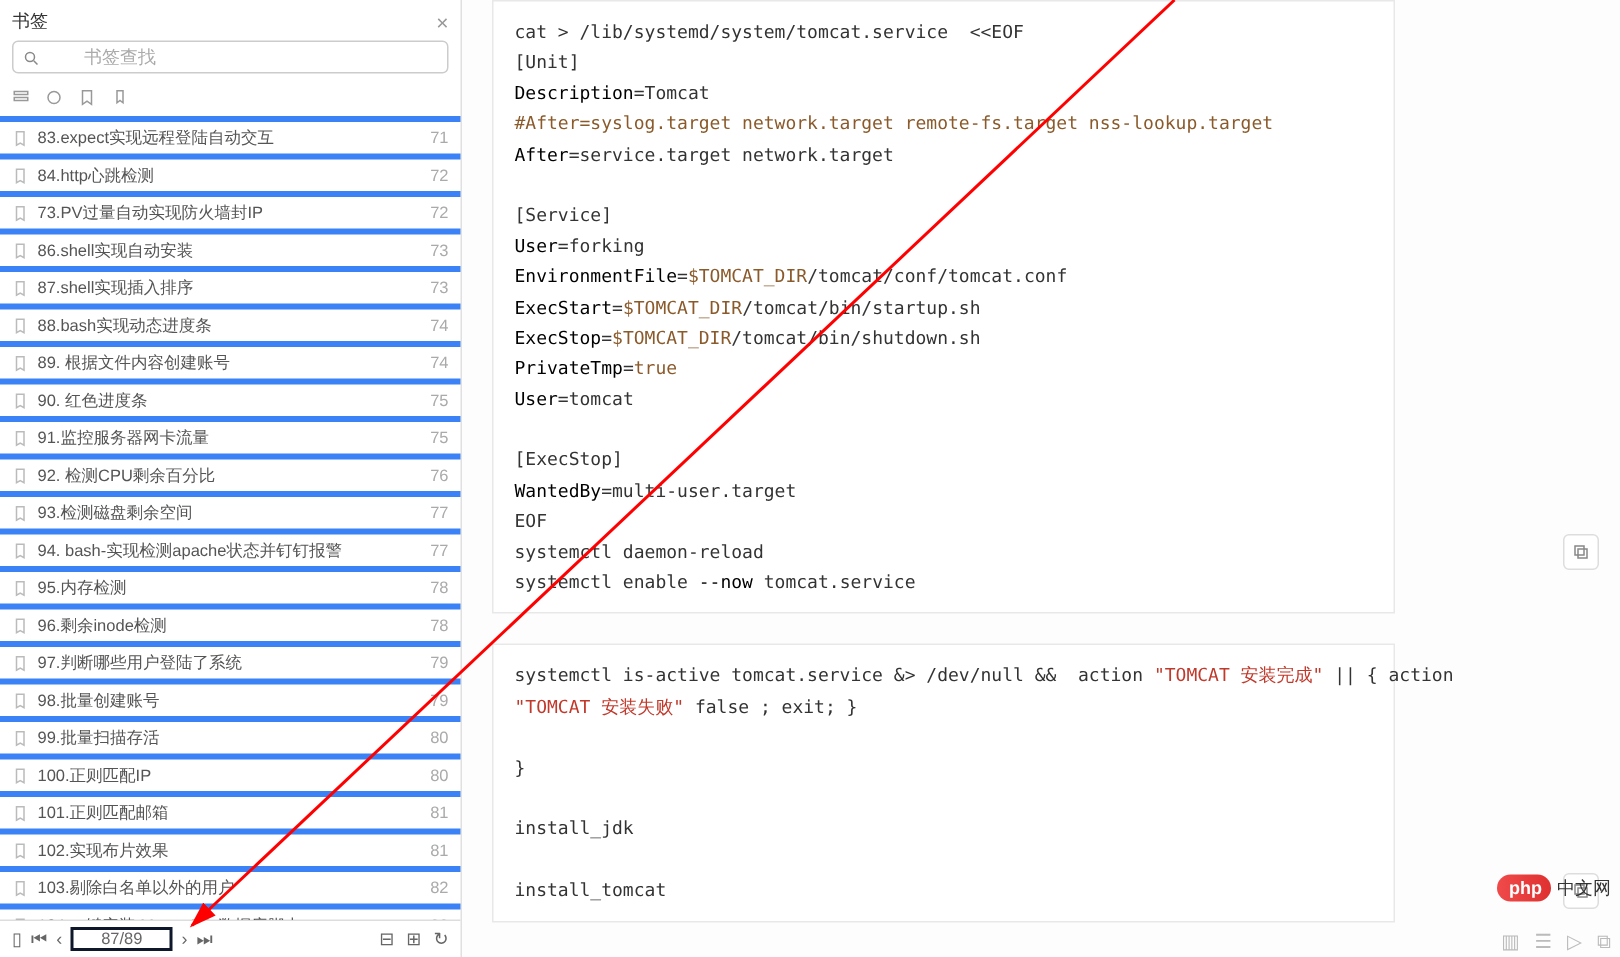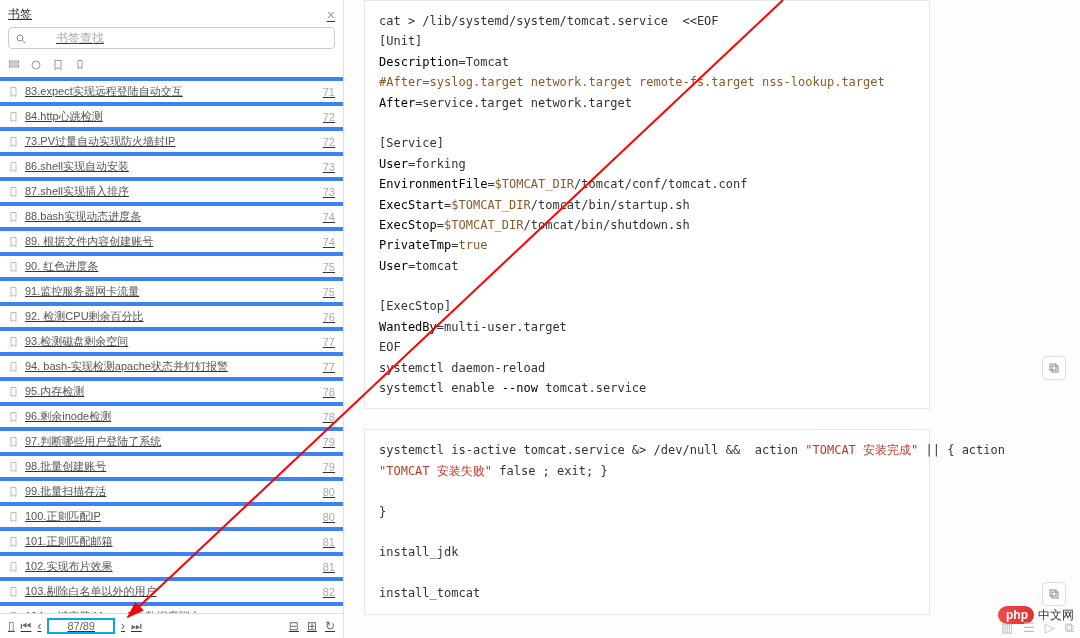--- a/index.html
+++ b/index.html
@@ -1,49 +1,49 @@
 <!DOCTYPE html>
 <html><head>
 <meta charset="utf-8">
 <style>
   * { margin: 0; padding: 0; box-sizing: border-box; }
   body { font-family: "Helvetica Neue", Arial, "PingFang SC", "Microsoft YaHei", sans-serif; font-size: 12px; color: #333; background: #fff; width: 1080px; height: 638px; overflow: hidden; position: relative; }
   .app { display: flex; height: 638px; }
   
-  .sidebar { width: 344px; border-right: 1px solid #e0e0e0; display: flex; flex-direction: column; position: relative; background:#fff;text-decoration:underline;}
+  .sidebar { width: 308px; border-right: 1px solid #e0e0e0; display: flex; flex-direction: column; position: relative; background:#fff;}
   .sb-header { display:flex; align-items:center; padding:6px 8px 4px 8px; }
   .sb-title { font-size:12px; color:#333; flex:1; }
   .sb-close { color:#999; font-size:14px; cursor:pointer; }
   .sb-search-wrap { padding: 0 8px 6px 8px; }
   .sb-search { display:flex; align-items:center; border:1px solid #ccc; border-radius:4px; padding:3px 6px;gap:25px; }
   .sb-search input { border:none; outline:none; flex:1; font-size:12px; color:#333; background:transparent;}
   .sb-search input::placeholder { color:#aaa; }
   .sb-search-ico { margin-right:4px; color:#888; }
   .sb-toolbar { display:flex; gap:10px; padding:2px 8px 6px 8px; color:#999; }
   .sb-toolbar span { cursor:pointer; }
   .sb-list { flex:1; overflow-y:auto; padding: 0 0 0 0;}
   .sb-item { display:flex; align-items:center; padding:3px 8px; font-size:11px; color:#555; border-top:4px solid #3b82f6; cursor:pointer;}
   .sb-item .bm-ico { color:#bbb; margin-right:5px; font-size:11px;}
   .sb-item .bm-page { margin-left:auto; color:#aaa; font-size:11px; padding-left:6px;}
   .sb-footer { border-top:1px solid #ddd; display:flex; align-items:center; padding:4px 8px; gap:6px; color:#666; }
-  .sb-footer .pg-box { border:2px solid #0ea5e9; padding:0 18px; font-size:11px; }
+  .sb-footer .pg-box { border:2px solid #0f172a; padding:0 18px; font-size:11px; }
   .sb-footer .nav { display:flex; gap:6px; align-items:center;}
   .sb-footer .nav span { cursor:pointer; color:#666;}
   .sb-footer .tools { margin-left:auto; display:flex; gap:8px;}
   
   .annot-svg { position:absolute; inset:0; pointer-events:none; z-index:5;}
   
   .main { flex:1; padding: 0 150px 0 20px; display:flex; flex-direction:column; gap:20px; overflow:hidden; background:#fdfdfd;}
   .codeblock { border:1px solid #e8e8e8; padding:10px 14px; background:#fff; font-family: Consolas, Monaco, monospace; font-size:12px; line-height:1.7; white-space:pre; color:#333; }
   .kw-blue { color:#000000; }
   .kw-brown { color:#8b5a2b; }
   .str { color:#c0392b;}
   
   .float-btn { position:absolute; right: 14px; width:24px; height:24px; border:1px solid #ddd; border-radius:4px; display:flex; align-items:center; justify-content:center; color:#888; background:#fff; cursor:pointer;}
-  .brand { position:absolute; right:6px; bottom:14px; }
+  .brand { position:absolute; right:6px; bottom:37px; }
   .brand-pill { display:inline-flex; align-items:center; background:linear-gradient(90deg,#f04a4a 0, #e03030 100%); color:#fff; font-weight:bold; border-radius:12px; padding:2px 6px 2px 8px; font-size:12px;}
   .brand-txt { margin-left:4px; color:#333; font-size:12px;}
   .bottom-icons { position:absolute; left:312px; right:6px; bottom:2px; display:flex; gap:10px; justify-content:flex-end; color:#bbb; font-size:13px;}
   
   svg.ico { width:12px; height:12px; display:inline-block; vertical-align:middle; }
 </style>
 </head>
 <body>
 
 <div class="app">

